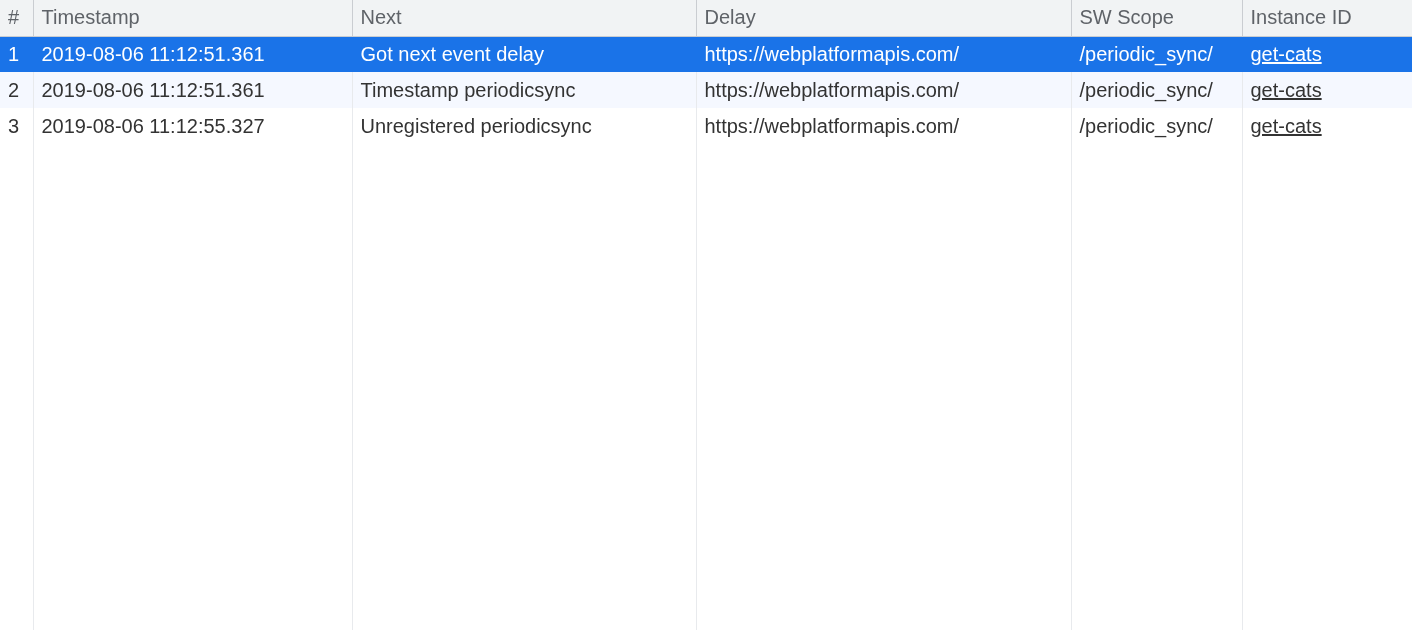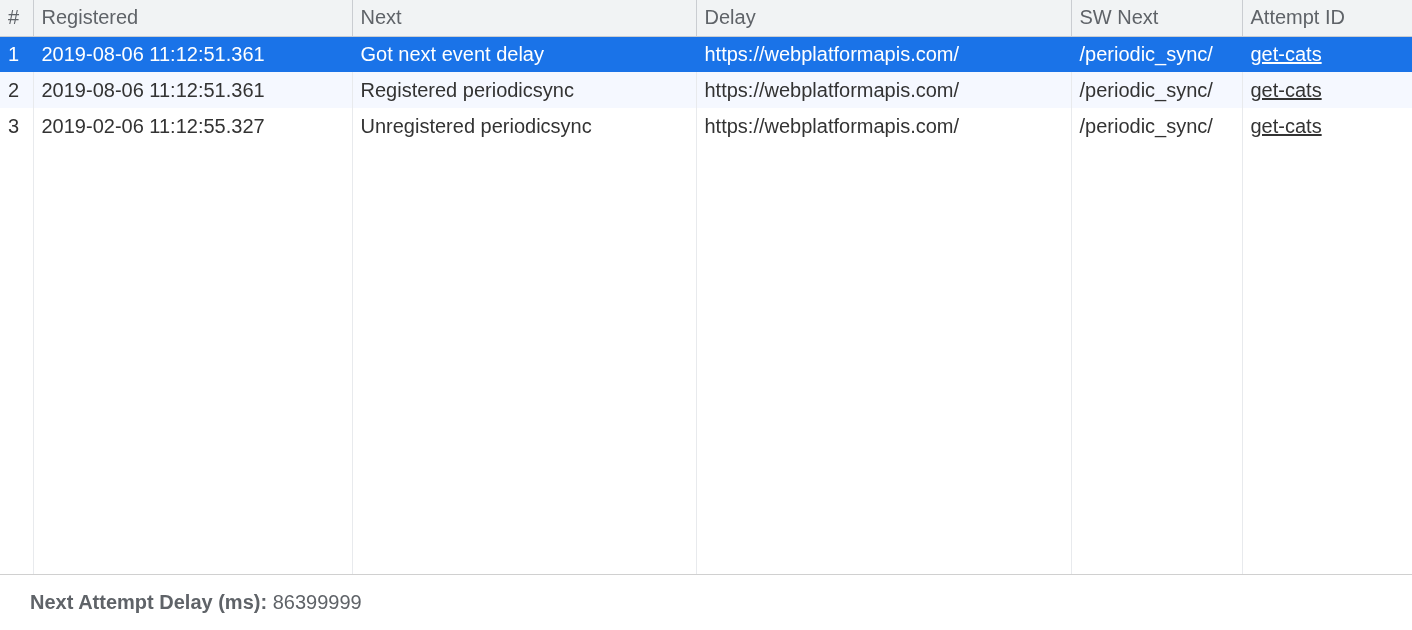--- a/index.html
+++ b/index.html
@@ -105,59 +105,56 @@
         <col class="col-index">
         <col class="col-timestamp">
         <col class="col-event">
         <col class="col-origin">
         <col class="col-scope">
         <col class="col-instance">
       </colgroup>
       <thead>
         <tr>
           <th>#</th>
-          <th>Registered</th>
+          <th>Timestamp</th>
           <th>Next</th>
           <th>Delay</th>
-          <th>SW Next</th>
-          <th>Attempt ID</th>
+          <th>SW Scope</th>
+          <th>Instance ID</th>
         </tr>
       </thead>
       <tbody id="tbody">
       <tr class="data-row selected">
             <td>1</td>
             <td>2019-08-06 11:12:51.361</td>
             <td>Got next event delay</td>
             <td>https://webplatformapis.com/</td>
             <td>/periodic_sync/</td>
             <td>get-cats</td>
           </tr>
           <tr class="data-row even">
             <td>2</td>
             <td>2019-08-06 11:12:51.361</td>
-            <td>Registered periodicsync</td>
+            <td>Timestamp periodicsync</td>
             <td>https://webplatformapis.com/</td>
             <td>/periodic_sync/</td>
             <td>get-cats</td>
           </tr>
           <tr class="data-row odd">
             <td>3</td>
-            <td>2019-02-06 11:12:55.327</td>
+            <td>2019-08-06 11:12:55.327</td>
             <td>Unregistered periodicsync</td>
             <td>https://webplatformapis.com/</td>
             <td>/periodic_sync/</td>
             <td>get-cats</td>
           </tr>
           <tr class="filler">
             <td></td>
             <td></td>
             <td></td>
             <td></td>
             <td></td>
             <td></td>
           </tr>
         </tbody>
     </table>
   </div>
-  <div class="footer">
-    <span class="label">Next Attempt Delay (ms): </span><span>86399999</span>
-  </div>
 </div>
 
 </body></html>

